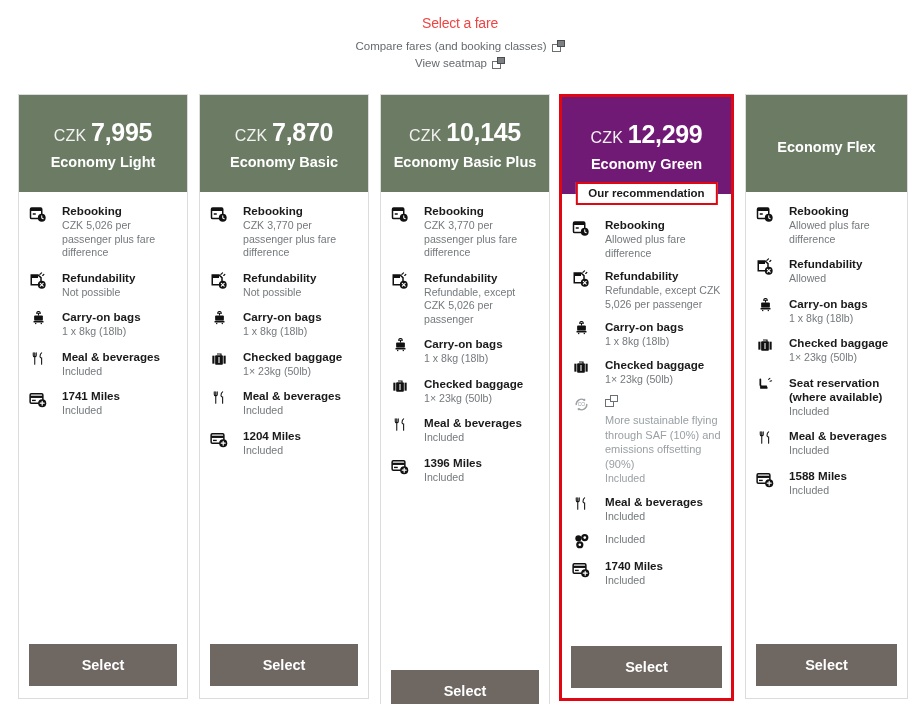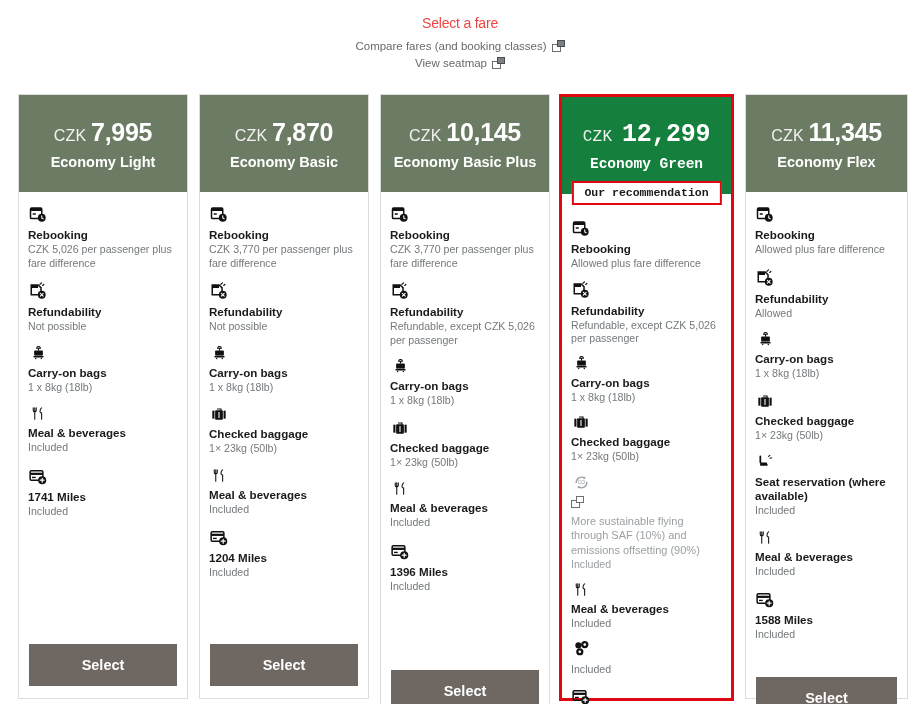--- a/index.html
+++ b/index.html
@@ -45,37 +45,37 @@
   .col.c1 { left: 199px; width: 170px; height: 605px; }
   .col.c2 { left: 380px; width: 170px; height: 631px; }
   .col.c3 { left: 559px; width: 175px; height: 607px; border: 3px solid #e00713; }
   .col.c4 { left: 745px; width: 163px; height: 605px; }
 
   .chead {
     height: 97px; background: #6c7b63;
     display: flex; flex-direction: column; align-items: center; justify-content: center;
     color: #ffffff; position: relative; flex: none;
   }
-  .col.c3 .chead { background: #15803d; height: 97px; font-family: Liberation Mono, monospace; }
+  .col.c3 .chead { background: #701a75; height: 97px; }
   .price { font-size: 16px; color: #f2f2f0; letter-spacing: 0.2px; white-space: nowrap; }
   .price b { font-size: 25px; font-weight: bold; color: #ffffff; letter-spacing: -0.3px; }
   .fname { font-size: 14.5px; font-weight: bold; margin-top: 7px; color: #ffffff; white-space: nowrap; }
 
   .recbadge {
     position: absolute; left: 50%; transform: translateX(-50%);
     bottom: -11px;
     background: #ffffff; border: 2px solid #e00713;
     color: #1a1a1a; font-size: 11.5px; font-weight: bold;
     padding: 3px 11px 4px; white-space: nowrap;
   }
 
   .feats { flex: 1; padding: 12px 10px 0 9px; }
   .col.c3 .feats { padding-top: 24px; }
 
-  .feat { display: flex; gap: 5px; margin-bottom: 11px; flex-direction: column; }
+  .feat { display: flex; gap: 14px; margin-bottom: 11px; }
   .col.c3 .feat { margin-bottom: 9px; }
   .ficon { width: 20px; flex: none; padding-top: 1px; display:flex; justify-content:center; }
   .ftxt { flex: 1; min-width: 0; }
   .ftitle { font-size: 11.6px; font-weight: bold; line-height: 14px; color: #1a1a1a; }
   .fdesc { font-size: 10.6px; line-height: 13.5px; color: #74797c; margin-top: 1px; }
   .feat.muted .ftitle { color: #9aa0a3; font-weight: normal; font-size: 11px; line-height: 14.5px; }
   .feat.muted .fdesc { color: #9aa0a3; }
 
   .btnwrap { padding: 0 10px 12px; flex: none; margin-top: 24px; }
   .selbtn {
@@ -506,21 +506,20 @@
             <span class="ftxt">
               <span class="ftitle" style="display:block">1740 Miles</span>
               <span class="fdesc" style="display:block">Included</span>
             </span>
           </div>
         </div>
         <div class="btnwrap"><button class="selbtn">Select</button></div>
       </div>
       <div class="col c4">
         <div class="chead">
-          <div class="price"><span>CZK</span> <b>11,345</b></div>
           <div class="fname">Economy Flex</div>
         </div>
         <div class="feats">
           <div class="feat">
             <span class="ficon">
               <svg width="18" height="18" viewBox="0 0 24 24" fill="none">
                 <rect x="2" y="4" width="15" height="14" rx="1.5" stroke="#111" stroke-width="2"></rect>
                 <rect x="2" y="4" width="15" height="4" fill="#111"></rect>
                 <rect x="5" y="11" width="4" height="2" fill="#111"></rect>
                 <circle cx="17" cy="17" r="5.2" fill="#111"></circle>

